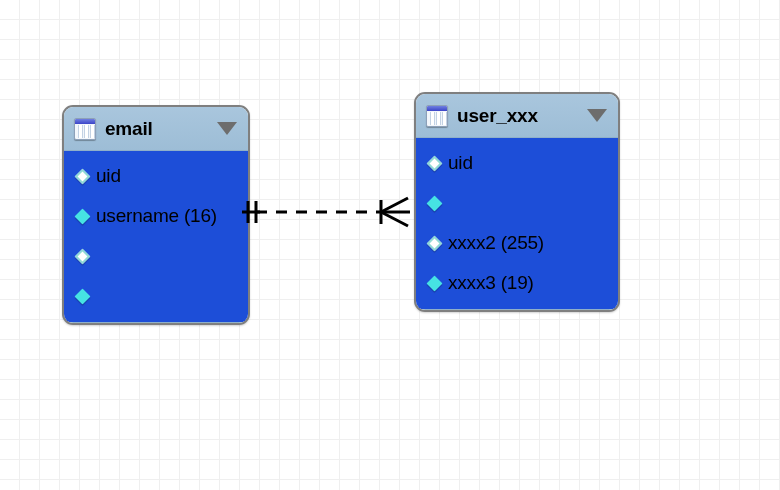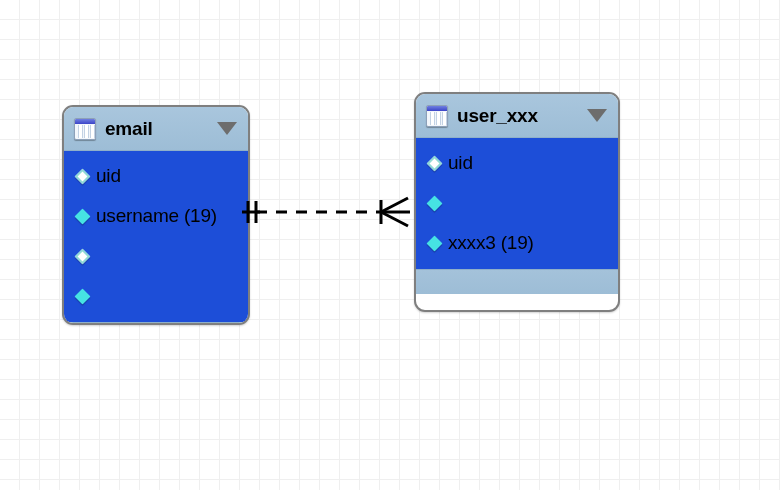--- a/index.html
+++ b/index.html
@@ -178,21 +178,21 @@
       <span class="entity-title">email</span>
       <span class="caret"></span>
     </div>
     <div class="field-list">
       <div class="field-row">
         <span class="diamond hollow"></span>
         <span class="field-label">uid</span>
       </div>
       <div class="field-row">
         <span class="diamond filled"></span>
-        <span class="field-label">username (19)</span>
+        <span class="field-label">username (16)</span>
       </div>
       <div class="field-row">
         <span class="diamond hollow"></span>
       </div>
       <div class="field-row">
         <span class="diamond filled"></span>
       </div>
     </div>
     <div class="entity-footer"></div>
   </div>
@@ -210,20 +210,24 @@
     </div>
     <div class="field-list">
       <div class="field-row">
         <span class="diamond hollow"></span>
         <span class="field-label">uid</span>
       </div>
       <div class="field-row">
         <span class="diamond filled"></span>
       </div>
       <div class="field-row">
+        <span class="diamond hollow"></span>
+        <span class="field-label">xxxx2 (255)</span>
+      </div>
+      <div class="field-row">
         <span class="diamond filled"></span>
         <span class="field-label">xxxx3 (19)</span>
       </div>
     </div>
     <div class="entity-footer"></div>
   </div>
 
   <svg id="relationship" width="170" height="46" style="left: 242px; top: 189px;">
 
     <line id="rel-line" x1="14" y1="23" x2="140" y2="23" stroke="#000000" stroke-width="3" stroke-dasharray="11 9"></line>

